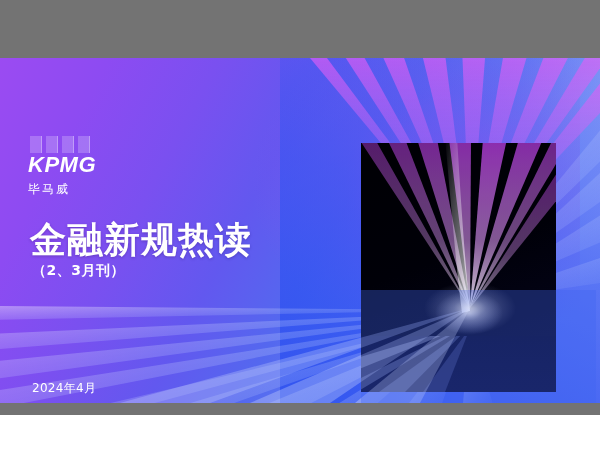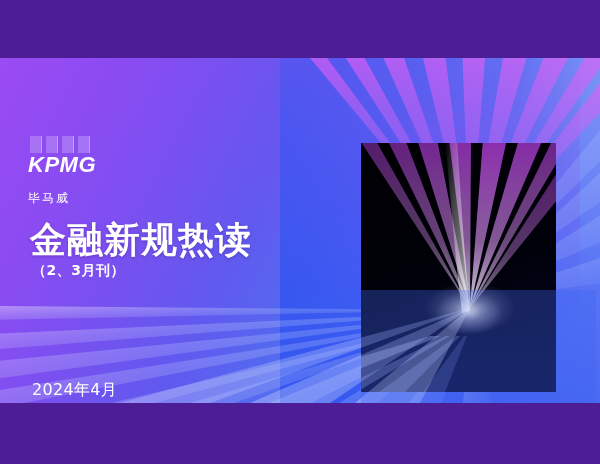--- a/index.html
+++ b/index.html
@@ -1,21 +1,21 @@
 <!DOCTYPE html>
 <html><head>
 <meta charset="utf-8">
 <style>
   html,body{margin:0;padding:0;}
   body{
     width:600px;height:464px;background:#ffffff;
     font-family:"Liberation Sans","DejaVu Sans",sans-serif;
     overflow:hidden;
   }
-  #stage{position:relative;width:600px;height:464px;background:#4c1d95;}
+  #stage{position:relative;width:600px;height:415px;background:#737373;}
 
   
   .slide{
     position:absolute;left:0;top:58px;width:600px;height:345px;
     overflow:hidden;
     background:linear-gradient(118deg,
         #9b4bf2 0%,
         #8d4bf2 14%,
         #7a50f0 28%,
         #6258ef 42%,
@@ -54,39 +54,39 @@
   
   .logo{position:absolute;left:28px;top:78px;width:120px;}
   .logo-bars{display:flex;gap:4px;height:17px;margin-left:2px;margin-bottom:1px;}
   .logo-bars i{display:block;width:11px;height:17px;background:rgba(255,255,255,.22);border-right:1px solid rgba(255,255,255,.30);}
   .logo-word{
     font-family:"Liberation Sans","DejaVu Sans",sans-serif;
     font-style:italic;font-weight:bold;font-size:22px;letter-spacing:.5px;
     color:#ffffff;line-height:1;
   }
   .logo-cn{
-    margin-top:14px;color:#ffffff;font-size:12px;letter-spacing:2px;
+    margin-top:5px;color:#ffffff;font-size:12px;letter-spacing:2px;
     font-family:"DejaVu Sans","Liberation Sans",sans-serif;
   }
 
   .title{
     position:absolute;left:30px;top:158px;
     color:#ffffff;font-size:36px;font-weight:bold;letter-spacing:1px;
     font-family:"DejaVu Sans","Liberation Sans",sans-serif;
     text-shadow:0 1px 3px rgba(40,10,90,.30);
   }
   .subtitle{
     position:absolute;left:32px;top:204px;
     color:#ffffff;font-size:14px;font-weight:bold;letter-spacing:.5px;
     font-family:"DejaVu Sans","Liberation Sans",sans-serif;
     text-align:center;
   }
   .date{
     position:absolute;left:32px;top:322px;
-    color:#ffffff;font-size:16px;letter-spacing:.3px;
+    color:#ffffff;font-size:12px;letter-spacing:.3px;
     font-family:"DejaVu Sans","Liberation Sans",sans-serif;
     text-align:center;
   }
 </style>
 </head>
 <body>
 
 <div id="stage">
 
   <div class="slide">

